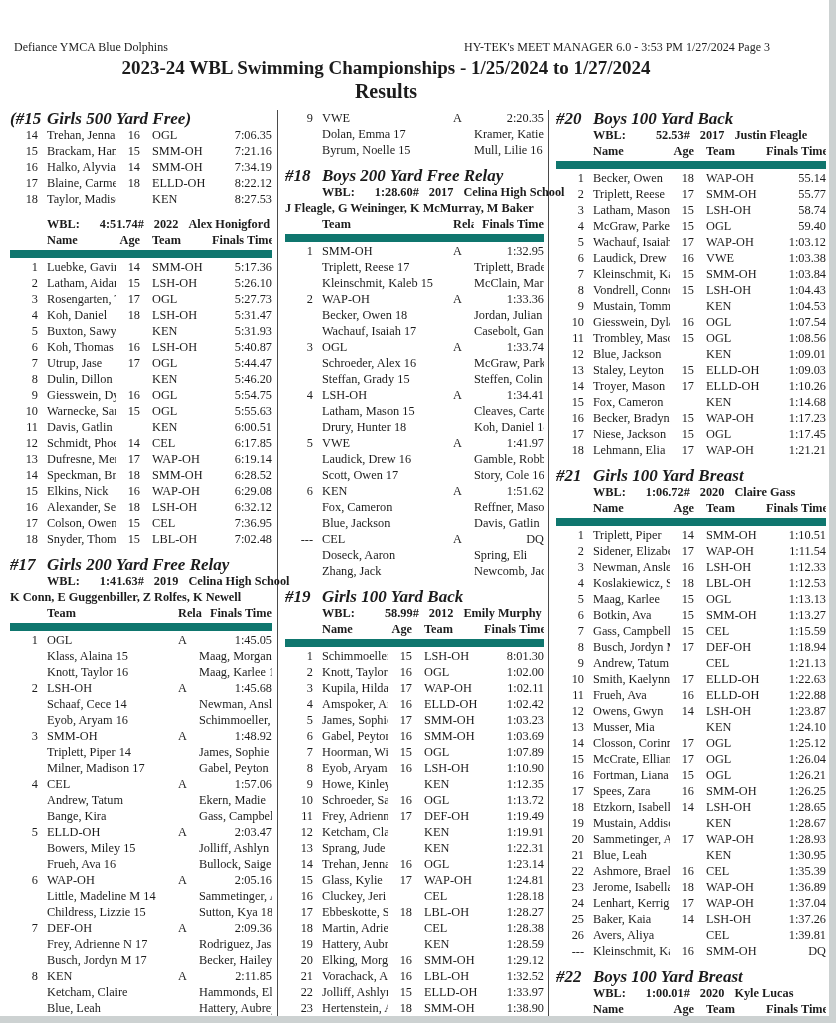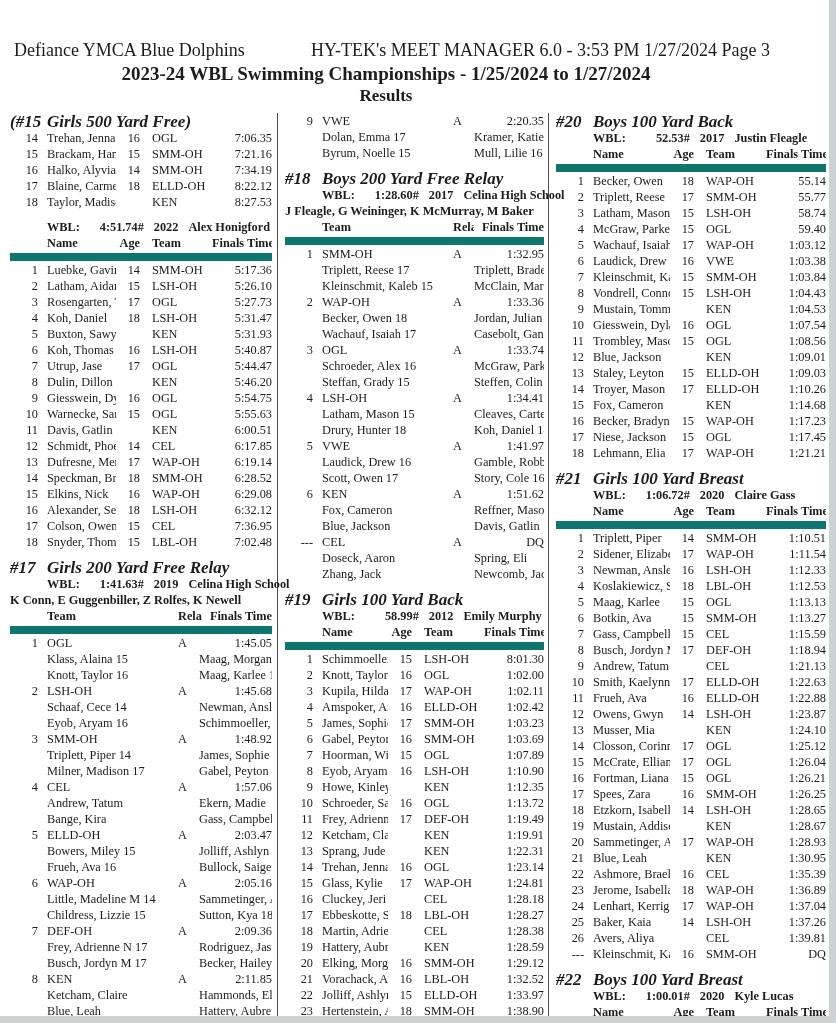--- a/index.html
+++ b/index.html
@@ -5,23 +5,23 @@
   html,body { margin:0; padding:0; background:#fff; }
   .page {
     position:relative; width:836px; height:1023px; background:#ffffff;
     font-family:"Liberation Serif","DejaVu Serif",serif; color:#1c1c1c;
     overflow:hidden;
   }
   .scan-edge-r { position:absolute; top:0; right:0; width:7px; height:100%; background:#cdd2d2; }
   .scan-edge-b { position:absolute; bottom:0; left:0; width:100%; height:7px; background:#cdd2d2; }
 
   .hdr { padding-top:40px; }
-  .hdr-row1 { display:flex; justify-content:space-between; padding:0 66px 0 14px; font-size:18px; }
+  .hdr-row1 { display:flex; justify-content:space-between; padding:0 66px 0 14px; font-size:12px; }
   .hdr-title { width:772px; text-align:center; font-weight:bold; font-size:19px; margin-top:2px; }
-  .hdr-results { width:772px; text-align:center; font-weight:bold; font-size:17px; margin-top:1px; }
+  .hdr-results { width:772px; text-align:center; font-weight:bold; font-size:20px; margin-top:1px; }
 
   .cols { display:flex; margin-top:7px; align-items:stretch; }
   .col { box-sizing:border-box; min-height:905px; }
   .col-1 { width:278px; padding:0 5px 0 10px; border-right:1px solid #4a4a4a; }
   .col-2 { width:271px; padding:0 4px 0 7px;  border-right:1px solid #4a4a4a; }
   .col-3 { width:287px; padding:0 10px 0 7px; }
 
   .block { margin-bottom:9px; font-size:12.3px; line-height:16px; }
   .evt-title { font-weight:bold; font-size:17px; line-height:17px; display:flex;font-style:italic; }
   .evt-num { width:37px; flex:none; }

